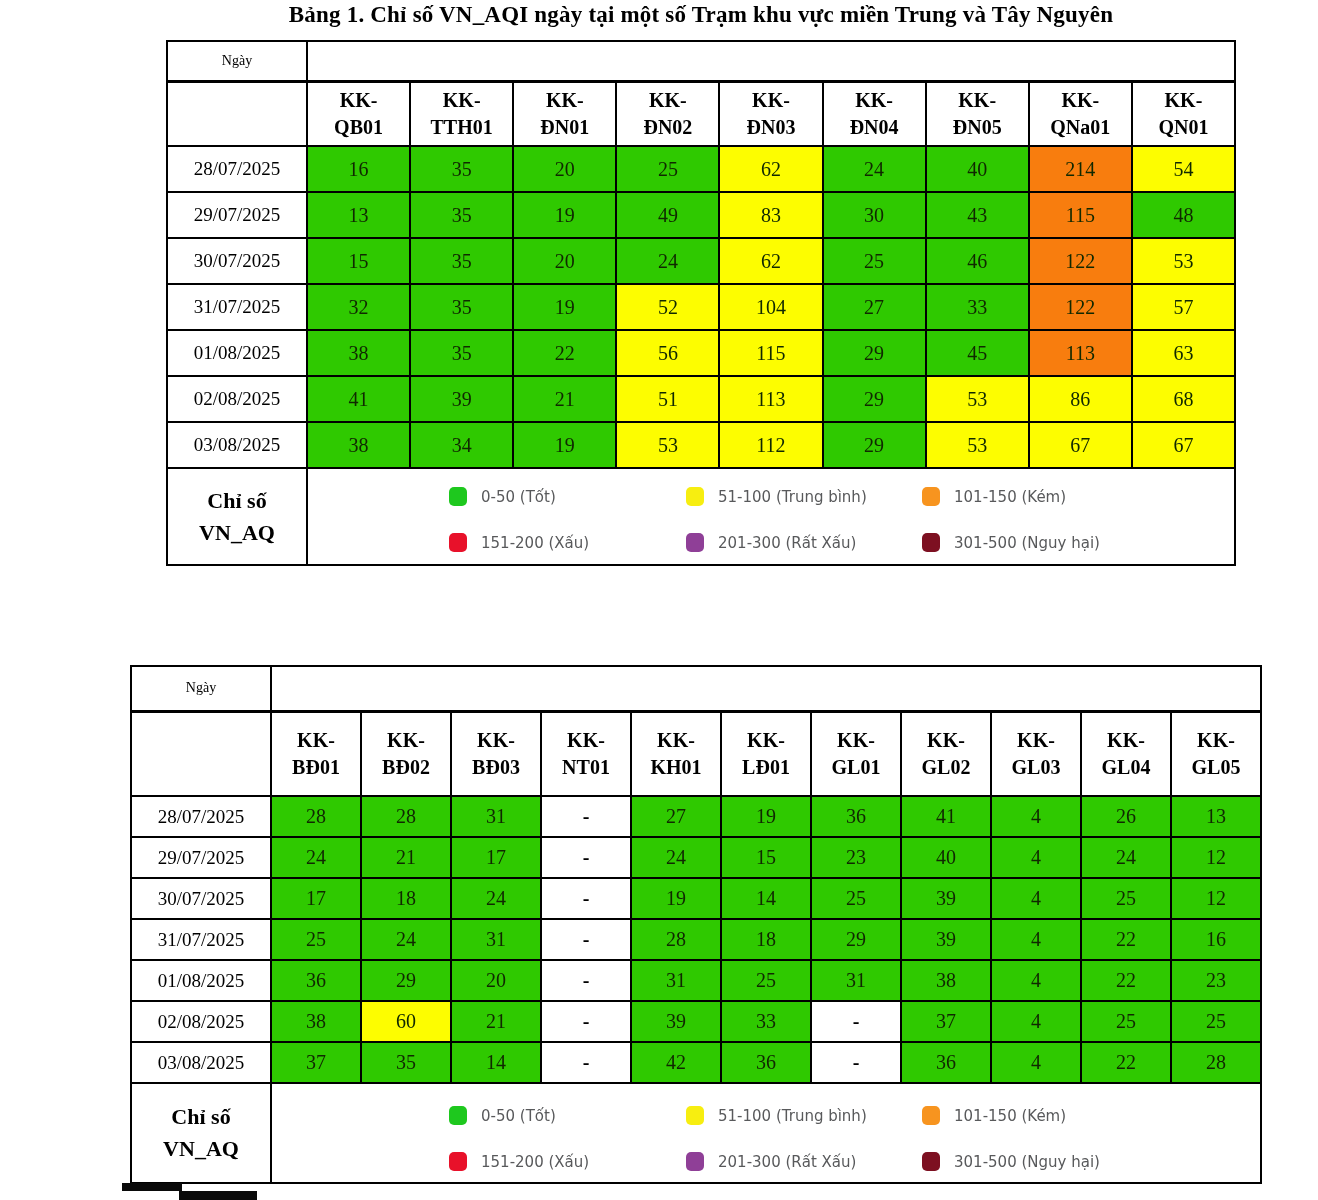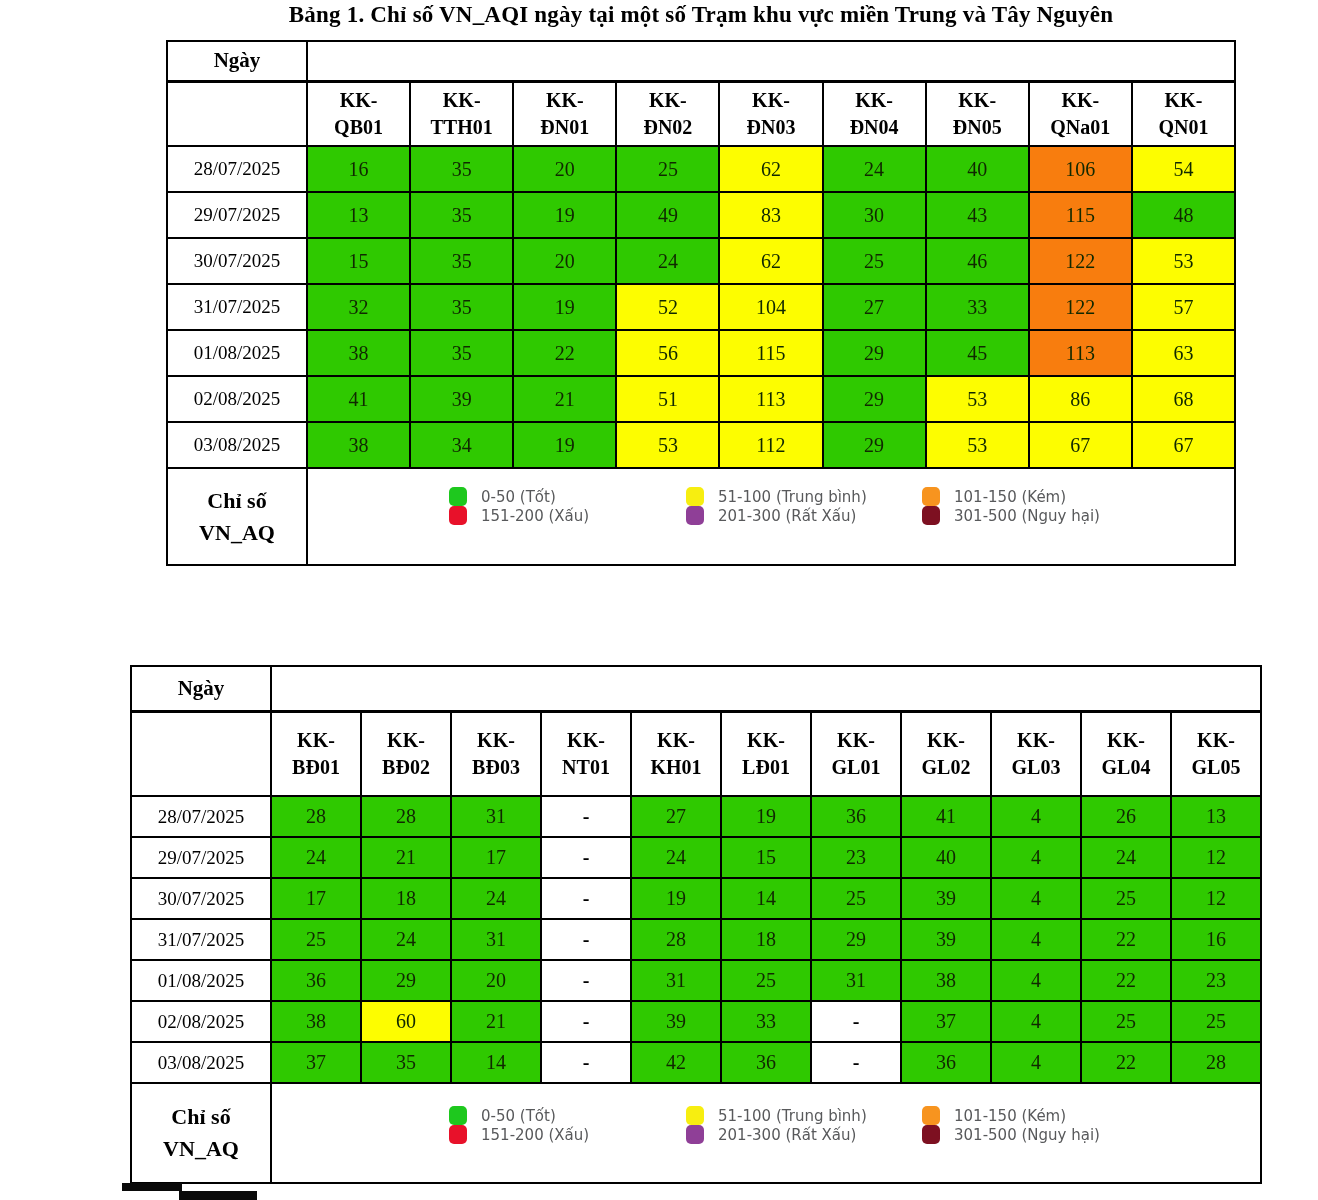--- a/index.html
+++ b/index.html
@@ -20,21 +20,21 @@
   }
   #table1 { left:166px; top:40px;  width:1070px; }
   #table2 { left:130px; top:665px; width:1132px; }
 
   table.aqi th, table.aqi td {
     border:2px solid #000; padding:0; text-align:center; vertical-align:middle;
     overflow:hidden;
   }
   tr.ngay-row th { border-bottom:3px solid #000; }
   th.date-h {
-    font-weight:bold; font-size:21px; text-align:center;
+    font-weight:normal; font-size:14px; text-align:center;
   }
   tr.station-row th {
     font-weight:bold; font-size:20px; line-height:1.35; background:#fff;margin-left:24px;
   }
   #table1 tr.ngay-row    { height:40px; }
   #table1 tr.station-row { height:65px; }
   #table1 tr.data-row    { height:46px; }
   #table1 tr.legend-row  { height:97px; }
   #table2 tr.ngay-row    { height:45px; }
   #table2 tr.station-row { height:85px; }
@@ -44,21 +44,21 @@
   td.date-cell { background:#fff; font-size:19px; }
   td.val { font-size:20px; color:#102800; }
   td.c-green  { background:var(--cell-green); }
   td.c-yellow { background:var(--cell-yellow); }
   td.c-orange { background:var(--cell-orange); }
   td.c-white  { background:#ffffff; color:#000; font-weight:bold; }
 
   td.legend-label { font-weight:bold; font-size:22px; line-height:1.45; background:#fff;border-radius:20px; }
   td.legend-cell  { position:relative; background:#fff; }
   .legend-col {
-    position:absolute; display:flex; flex-direction:column; gap:0;
+    position:absolute; display:flex; flex-direction:column; gap:27px;
   }
   .legend-item {
     display:flex; align-items:center; gap:14px;
     font-family:"DejaVu Sans", sans-serif; font-size:15px; color:#58595B;
     white-space:nowrap;
   }
   .swatch { width:18px; height:19px; border-radius:5px; flex:0 0 auto; }
 
   .artifact { position:absolute; background:#0a0a0a; }
   #artifact1 { left:122px; top:1183px; width:60px; height:8px; }
@@ -132,21 +132,21 @@
       <tbody>
         <tr class="data-row">
           <td class="date-cell">28/07/2025</td>
           <td class="val c-green">16</td>
           <td class="val c-green">35</td>
           <td class="val c-green">20</td>
           <td class="val c-green">25</td>
           <td class="val c-yellow">62</td>
           <td class="val c-green">24</td>
           <td class="val c-green">40</td>
-          <td class="val c-orange">106</td>
+          <td class="val c-orange">214</td>
           <td class="val c-yellow">54</td>
         </tr>
         <tr class="data-row">
           <td class="date-cell">29/07/2025</td>
           <td class="val c-green">13</td>
           <td class="val c-green">35</td>
           <td class="val c-green">19</td>
           <td class="val c-green">49</td>
           <td class="val c-yellow">83</td>
           <td class="val c-green">30</td>

